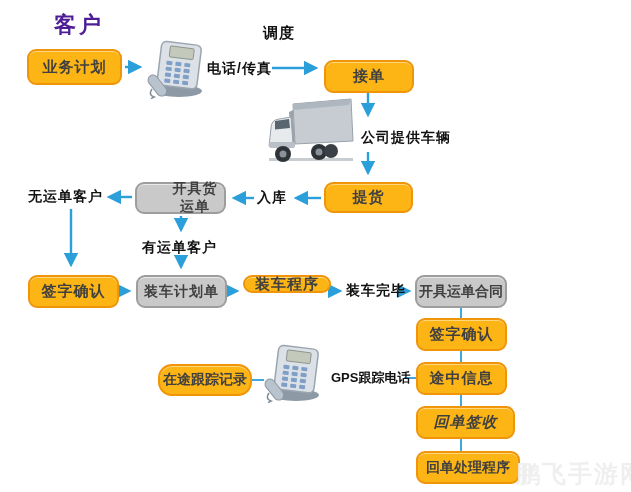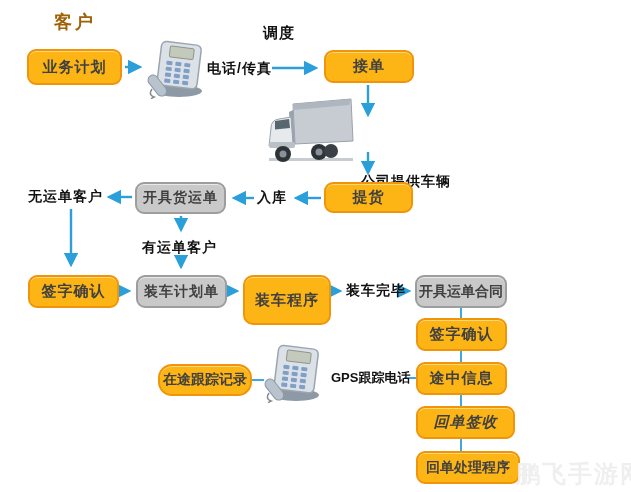--- a/index.html
+++ b/index.html
@@ -58,37 +58,37 @@
       <line x1="403" y1="291" x2="408" y2="291" marker-end="url(#ah)"></line>
       <line x1="461" y1="308" x2="461" y2="318" stroke-width="1.8"></line>
       <line x1="461" y1="351" x2="461" y2="362" stroke-width="1.8"></line>
       <line x1="461" y1="395" x2="461" y2="406" stroke-width="1.8"></line>
       <line x1="461" y1="439" x2="461" y2="451" stroke-width="1.8"></line>
       <line x1="252" y1="380" x2="264" y2="380" stroke-width="1.8"></line>
       <line x1="404" y1="378" x2="416" y2="378" stroke-width="1.8"></line>
     </g>
   </svg>
 
-  <div class="flabel" style="left:54px;top:10px;font-size:18px;color:#a16207;letter-spacing:3px;">客户</div>
+  <div class="flabel" style="left:54px;top:10px;font-size:22px;color:#4c1d95;letter-spacing:3px;">客户</div>
   <div class="flabel" style="left:263px;top:24px;font-size:15px;">调度</div>
   <div class="flabel" style="left:207px;top:60px;font-size:14px;">电话/传真</div>
-  <div class="flabel" style="left:361px;top:129px;font-size:14px;margin-top:44px;">公司提供车辆</div>
+  <div class="flabel" style="left:361px;top:129px;font-size:14px;">公司提供车辆</div>
   <div class="flabel" style="left:257px;top:189px;font-size:14px;">入库</div>
   <div class="flabel" style="left:28px;top:188px;font-size:14px;">无运单客户</div>
   <div class="flabel" style="left:142px;top:239px;font-size:14px;">有运单客户</div>
   <div class="flabel" style="left:346px;top:282px;font-size:14px;">装车完毕</div>
   <div class="flabel" style="left:331px;top:369px;font-size:13px;letter-spacing:0;">GPS跟踪电话</div>
 
   <div class="node yellow" style="left:27px;top:49px;width:95px;height:36px;">业务计划</div>
-  <div class="node yellow" style="left:324px;top:50px;width:90px;height:33px;">接单</div>
+  <div class="node yellow" style="left:324px;top:60px;width:90px;height:33px;">接单</div>
   <div class="node yellow" style="left:324px;top:182px;width:89px;height:31px;">提货</div>
-  <div class="node gray" style="left:135px;top:182px;width:91px;height:32px;font-size:14px;">开具货运单</div>
+  <div class="node gray" style="left:135px;top:182px;width:91px;height:32px;font-size:14px;padding-left:29px;">开具货运单</div>
   <div class="node yellow" style="left:28px;top:275px;width:91px;height:33px;">签字确认</div>
   <div class="node gray" style="left:136px;top:275px;width:91px;height:33px;font-size:14px;">装车计划单</div>
-  <div class="node yellow" style="left:243px;top:275px;width:88px;height:50px;border-radius:10px;">装车程序</div>
+  <div class="node yellow" style="left:243px;top:275px;width:88px;height:18px;border-radius:10px;">装车程序</div>
   <div class="node gray" style="left:415px;top:275px;width:92px;height:33px;font-size:14px;letter-spacing:0;">开具运单合同</div>
   <div class="node yellow" style="left:416px;top:318px;width:91px;height:33px;">签字确认</div>
   <div class="node yellow" style="left:416px;top:362px;width:91px;height:33px;">途中信息</div>
   <div class="node yellow" style="left:416px;top:406px;width:99px;height:33px;font-style:italic;">回单签收</div>
   <div class="node yellow" style="left:416px;top:451px;width:104px;height:33px;font-size:14px;letter-spacing:0;">回单处理程序</div>
   <div class="node yellow" style="left:158px;top:364px;width:94px;height:32px;font-size:14px;letter-spacing:0;border-radius:14px;">在途跟踪记录</div>
 
   <div class="icon-wrap" style="left:144px;top:37px;width:64px;height:62px;">
     <svg width="64" height="62" viewBox="0 0 64 62">
       <ellipse cx="35" cy="54" rx="23" ry="6" fill="#8d9aa6"></ellipse>

